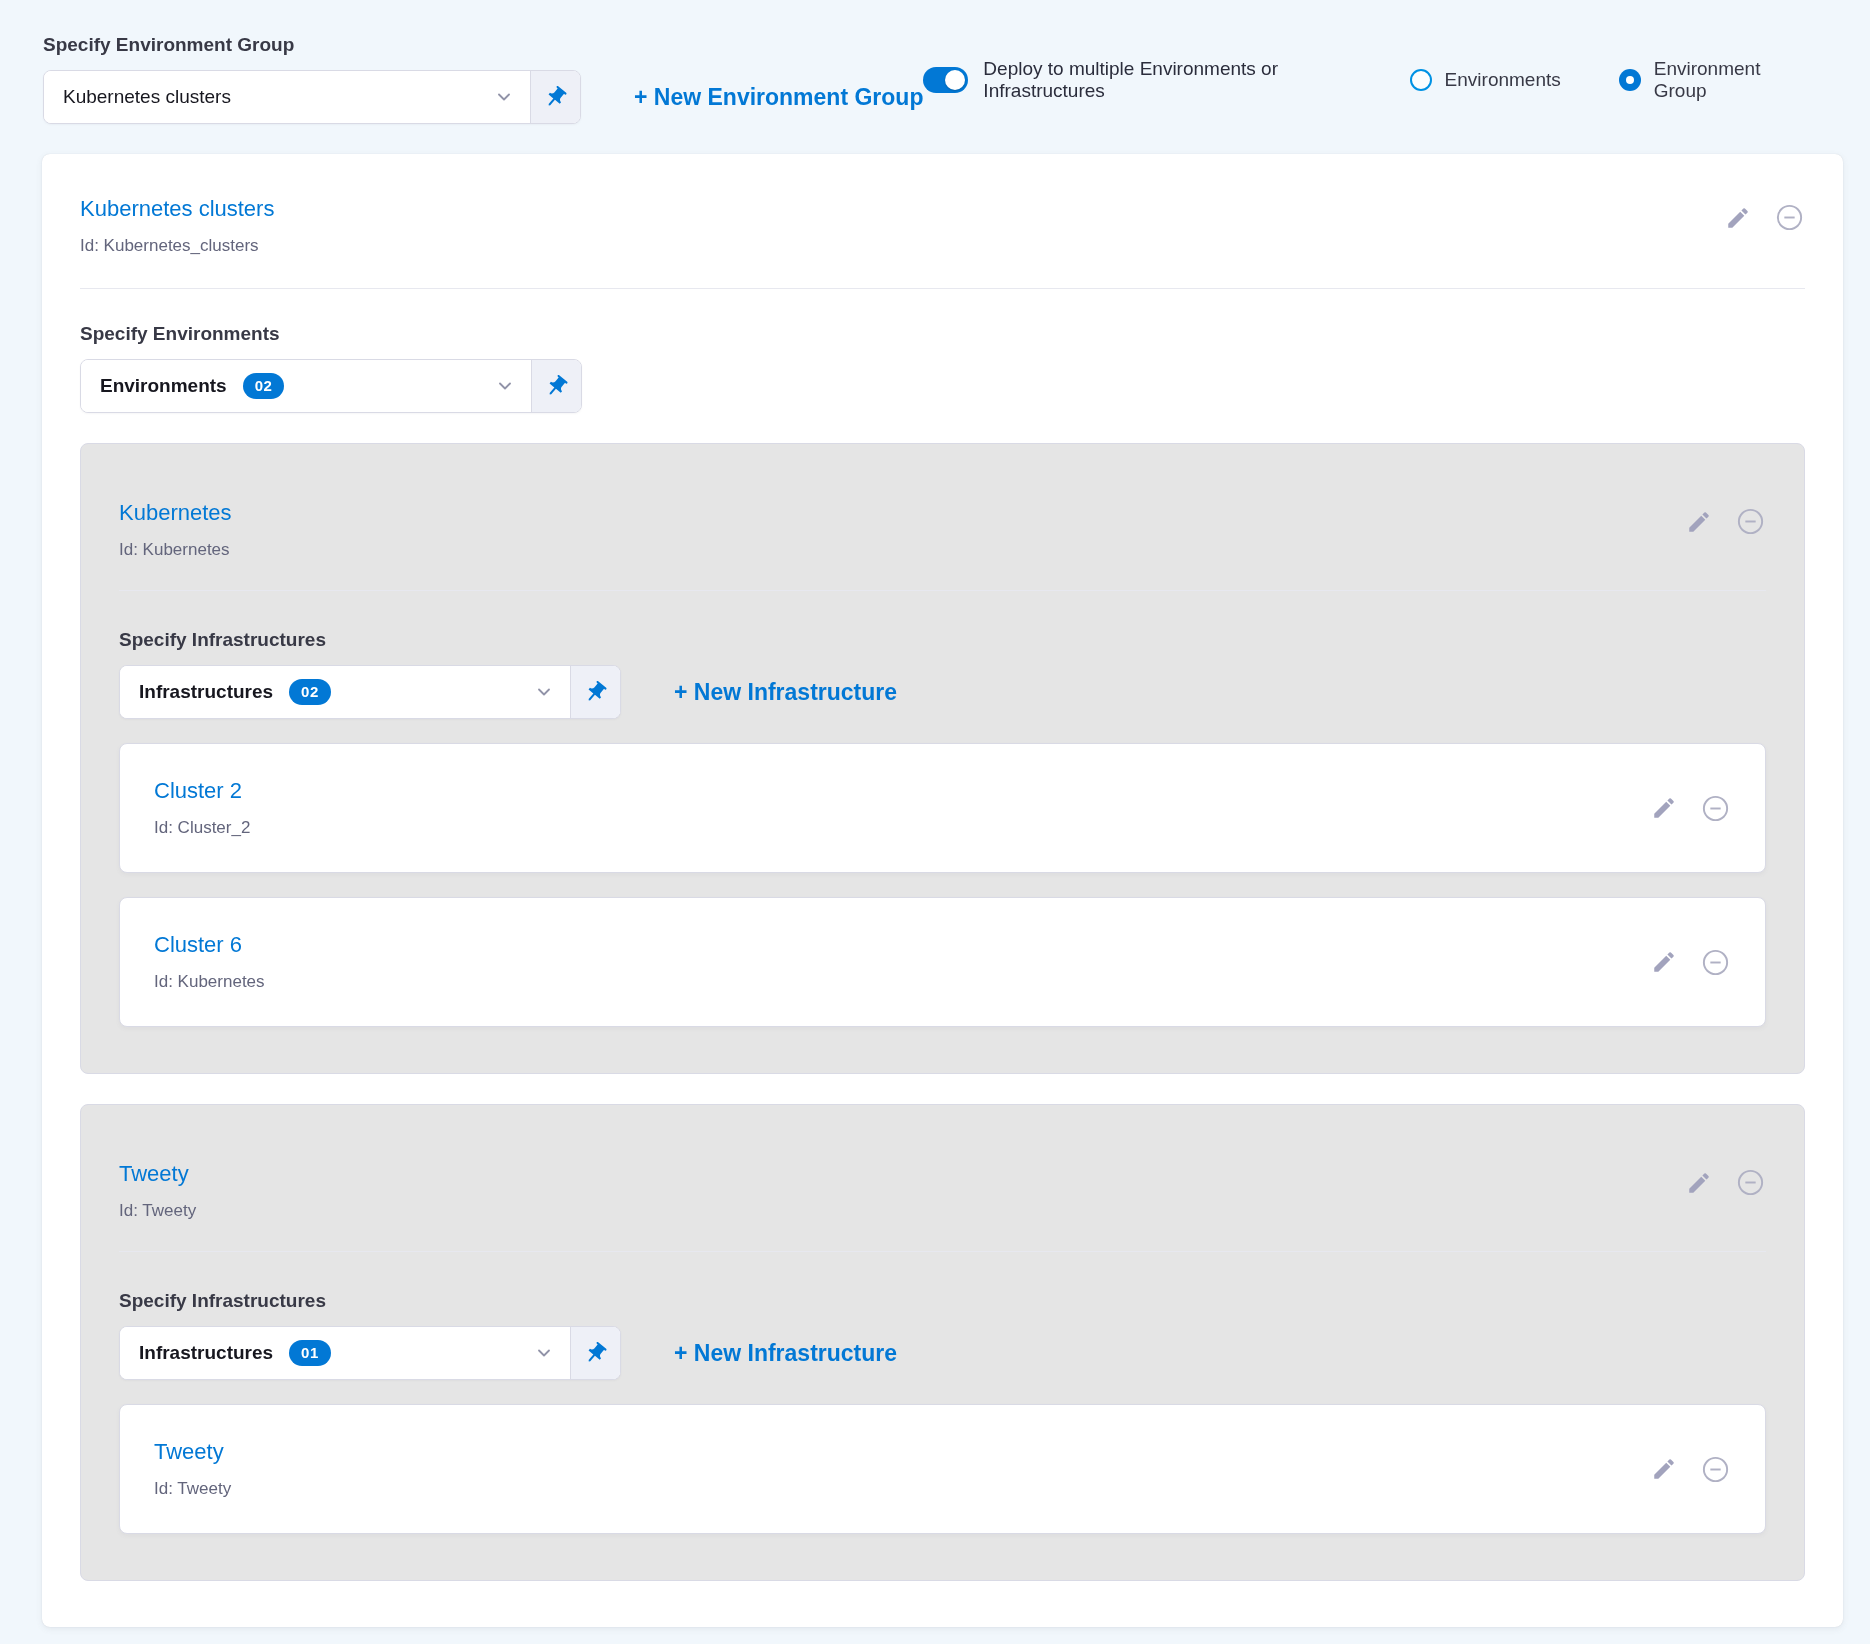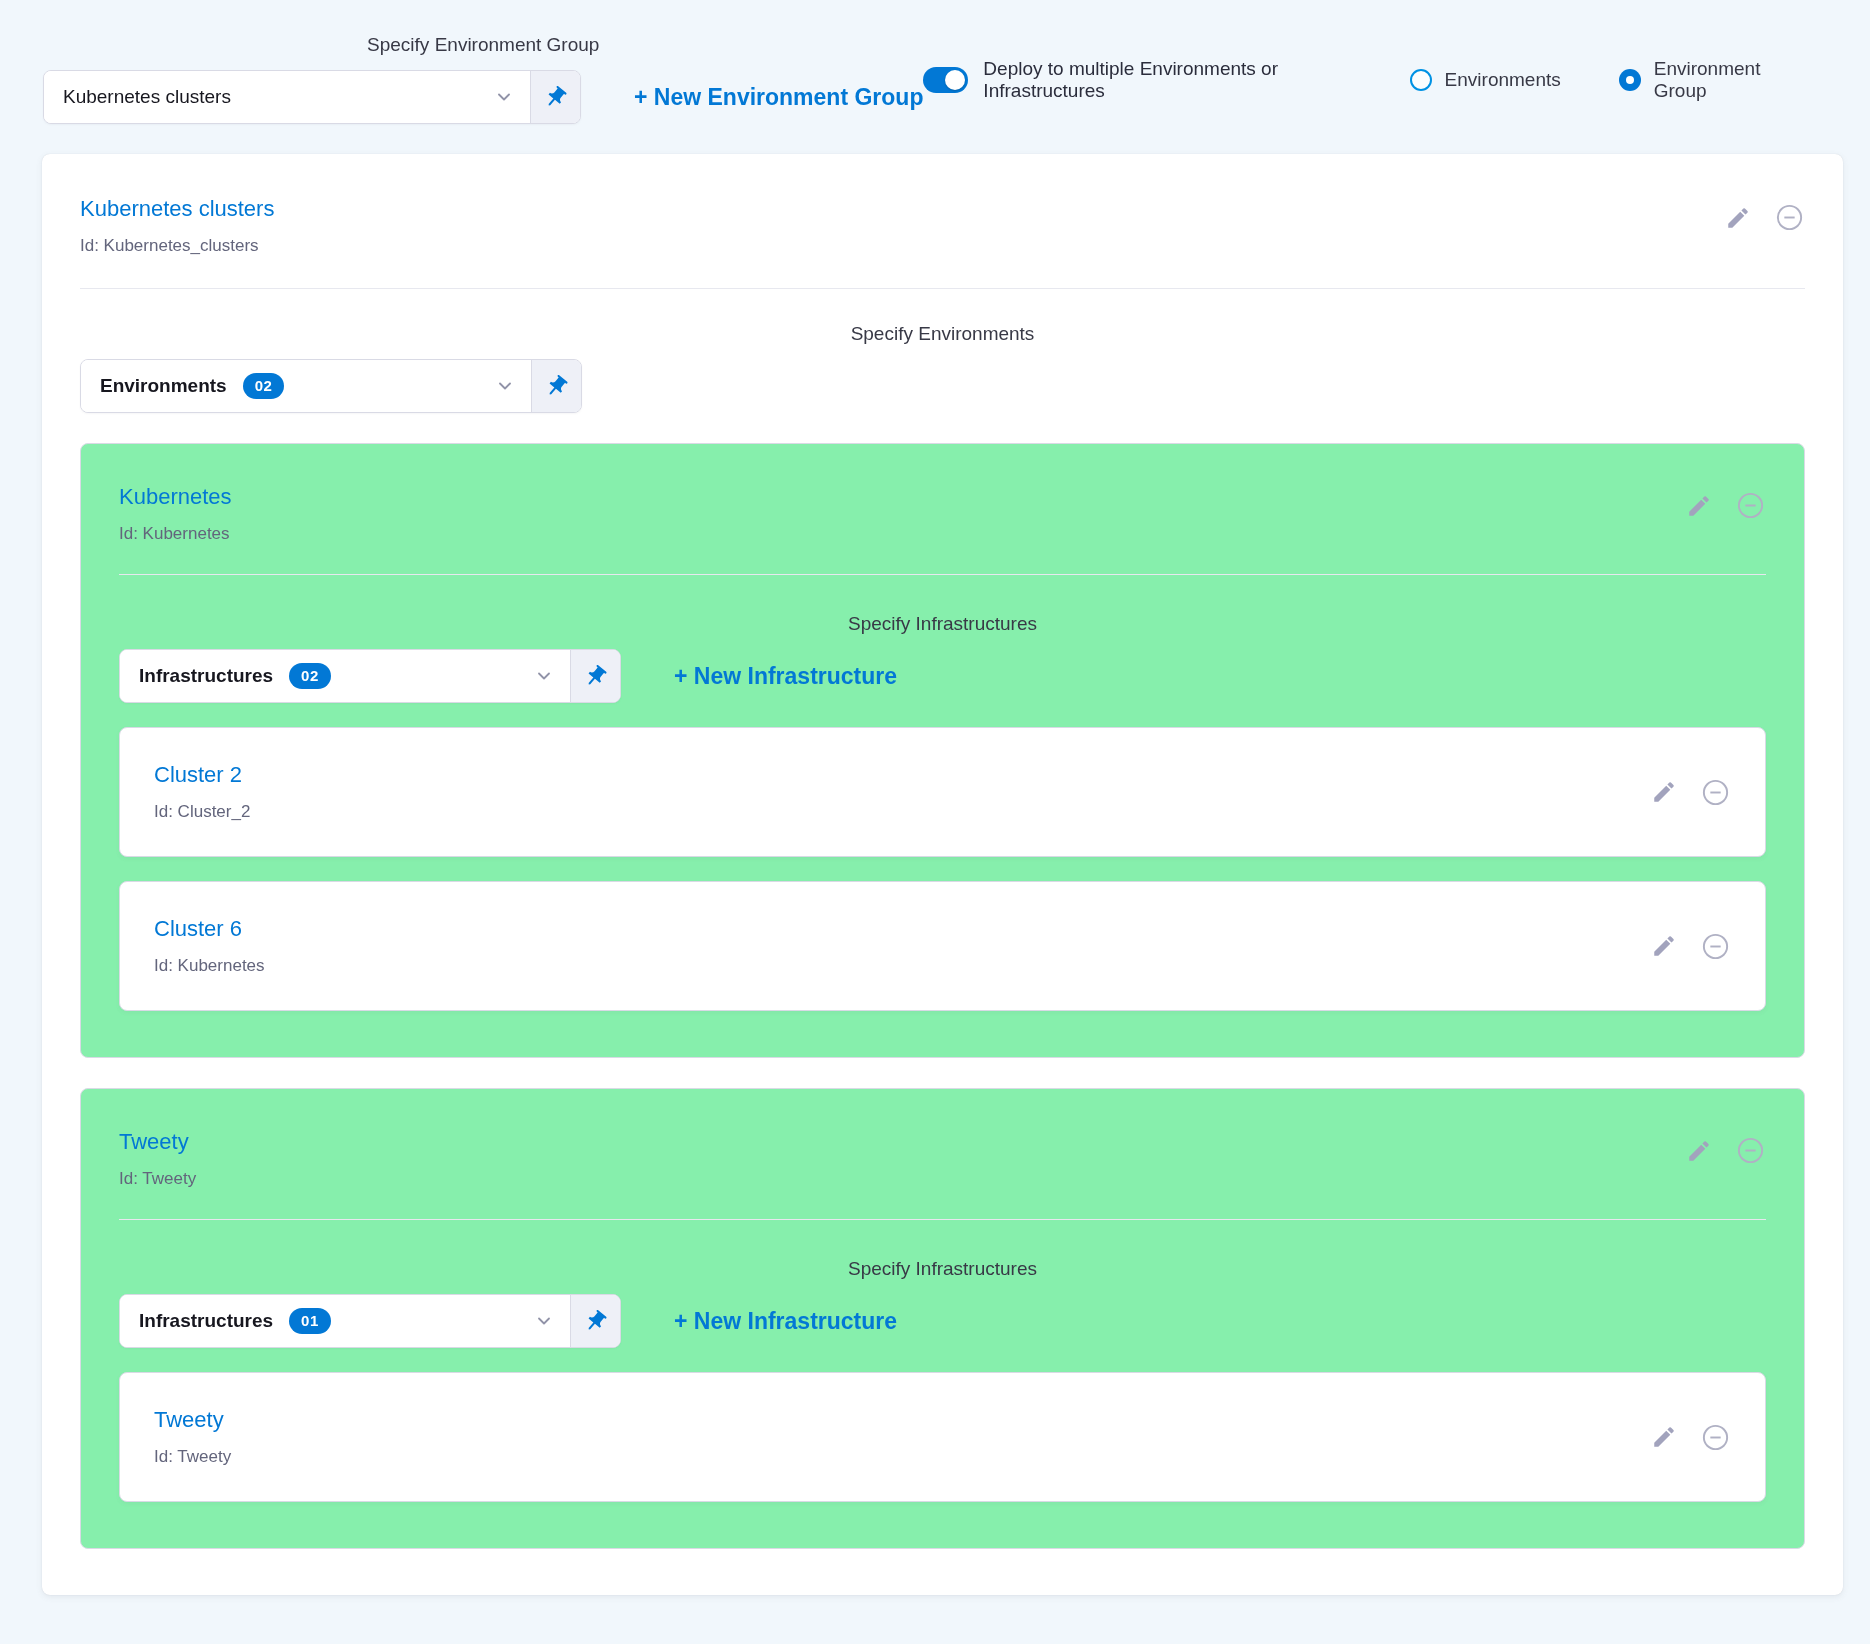--- a/index.html
+++ b/index.html
@@ -6,21 +6,21 @@
   html,body { width:1870px; height:1644px; }
   body {
     background:#f1f7fc;
     font-family:"Liberation Sans", sans-serif;
     color:#383946;
     overflow:hidden;
     position:relative;
   }
   
   .topbar { display:flex; justify-content:space-between; align-items:flex-start; padding:34px 27px 0 43px; }
-  .field-label { font-size:19px; font-weight:400; color:#383946; margin-bottom:14px;text-align:center; }
+  .field-label { font-size:19px; font-weight:700; color:#383946; margin-bottom:14px; }
   .dd-row { display:flex; align-items:center; gap:53px; }
   .dropdown {
     display:flex; align-items:stretch; background:#ffffff;
     border:1px solid #d9dae5; border-radius:8px; height:54px; overflow:hidden;
     box-shadow:0 1px 2px rgba(96,97,112,.06);
   }
   .dropdown.top-dd { width:538px; }
   .dropdown.nested-dd { width:502px; }
   .dd-main { flex:1; display:flex; align-items:center; justify-content:space-between; padding:0 16px 0 19px; cursor:pointer; background:#fff; }
   .dd-left { display:flex; align-items:center; gap:16px; }
@@ -52,22 +52,22 @@
   .radio.checked::after { content:""; position:absolute; width:8px; height:8px; border-radius:50%; background:#fff; top:7px; left:7px; }
   .radio-label { font-size:19px; color:#383946; font-weight:500; }
 
   
   .card-outer {
     background:#fff; border-radius:8px; margin:30px 27px 0 42px;
     padding:42px 38px 46px 38px;
     box-shadow:0 0 1px rgba(40,41,61,.16), 0 2px 6px rgba(96,97,112,.10);
   }
   .card-env {
-    background:#86efac; border:1px solid #d9dae5; border-radius:8px;
-    padding:40px 38px 46px 38px; margin-top:30px;
+    background:#e5e5e5; border:1px solid #d9dae5; border-radius:8px;
+    padding:56px 38px 46px 38px; margin-top:30px;
   }
   .card-infra {
     background:#fff; border:1px solid #d9dae5; border-radius:8px;
     padding:34px 34px; margin-top:24px;
     display:flex; justify-content:space-between; align-items:center;
     box-shadow:0 2px 4px rgba(96,97,112,.06);
   }
   .entity-header { display:flex; justify-content:space-between; align-items:flex-start; }
   .entity-title { font-size:22px; font-weight:500; color:#0278d5; cursor:pointer; }
   .entity-id { font-size:17px; color:#63657c; margin-top:14px; }

